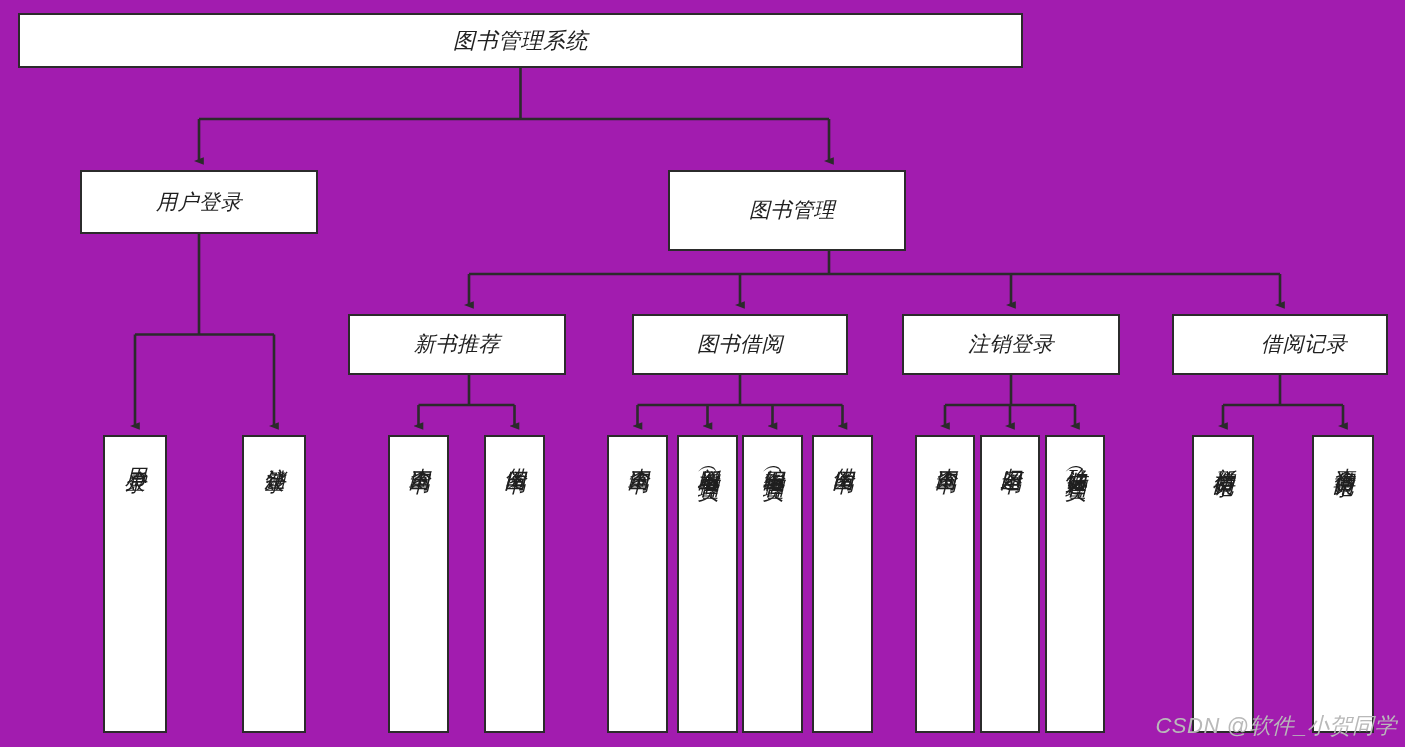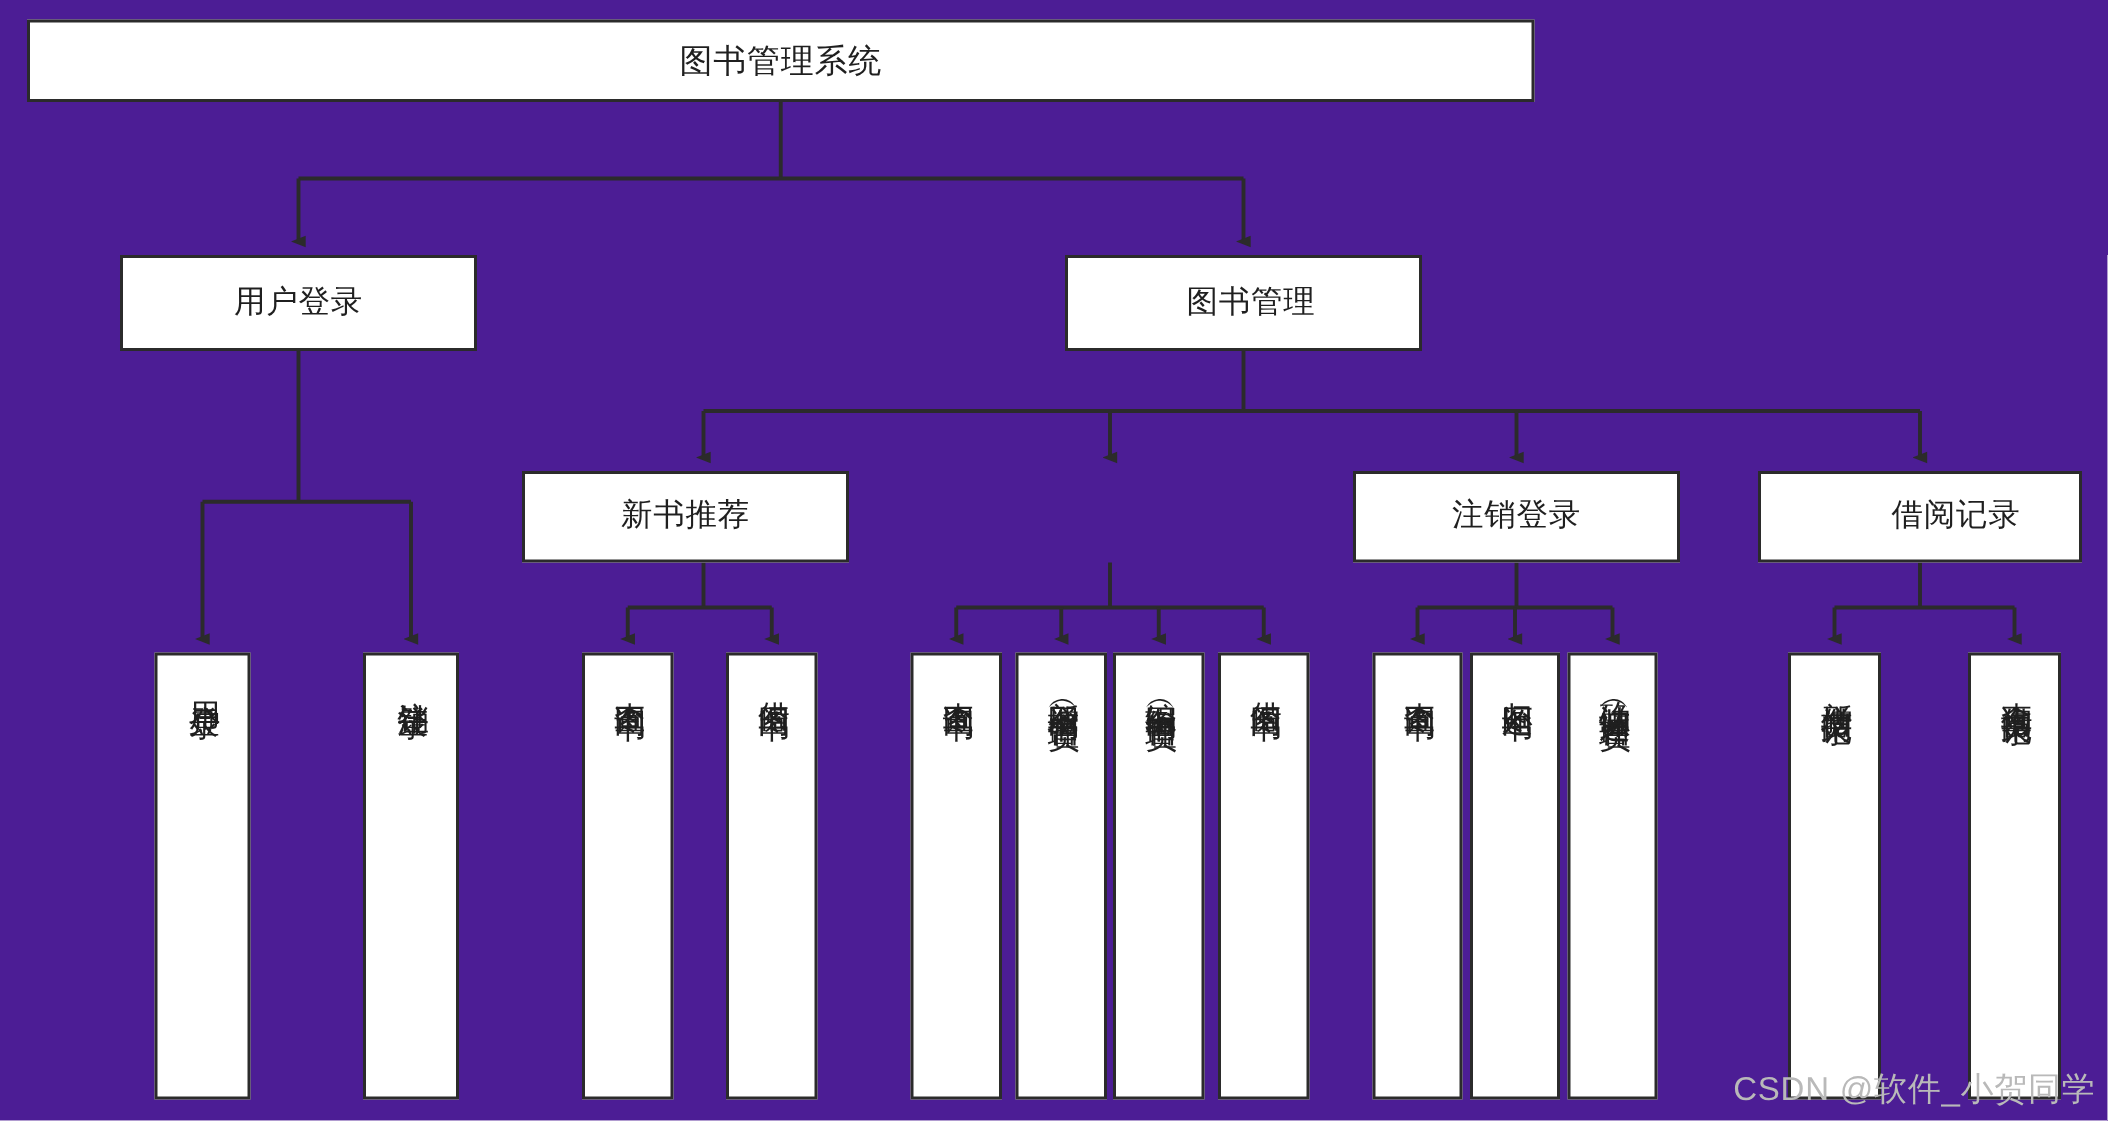--- a/index.html
+++ b/index.html
@@ -8,22 +8,23 @@
     background: #ffffff;
   }
   body {
     font-family: "Liberation Sans", "DejaVu Sans", sans-serif;
     color: #1a1a1a;
   }
   #canvas {
     position: relative;
     width: 1405px;
     height: 747px;
-    background: #4c1d95;
+    background: #a21caf;
     overflow: hidden;
+    font-style: italic;
   }
   #edges {
     position: absolute;
     left: 0;
     top: 0;
     width: 1405px;
     height: 747px;
     pointer-events: none;
   }
   .node {
@@ -116,26 +117,29 @@
       </g>
   </svg>
 
   <div class="node root" style="left: 18px; top: 13px; width: 1005px; height: 55px;">
     <span class="label">图书管理系统</span>
   </div>
 
   <div class="node" style="left: 80px; top: 170px; width: 238px; height: 64px;">
     <span class="label">用户登录</span>
   </div>
-  <div class="node" style="left: 710px; top: 170px; width: 238px; height: 64px; padding-left: 10px;">
+  <div class="node" style="left: 668px; top: 170px; width: 238px; height: 81px; padding-left: 10px;">
     <span class="label">图书管理</span>
   </div>
 
   <div class="node" style="left: 348px; top: 314px; width: 218px; height: 61px;">
     <span class="label">新书推荐</span>
+  </div>
+  <div class="node" style="left: 632px; top: 314px; width: 216px; height: 61px;">
+    <span class="label">图书借阅</span>
   </div>
   <div class="node" style="left: 902px; top: 314px; width: 218px; height: 61px;">
     <span class="label">注销登录</span>
   </div>
   <div class="node" style="left: 1172px; top: 314px; width: 216px; height: 61px; padding-left: 48px;">
     <span class="label">借阅记录</span>
   </div>
 
   <div class="node leaf" style="left: 103px; top: 435px; width: 64px; height: 298px;">
     <span class="label" style="padding-top: 14px;">用户登录</span>

